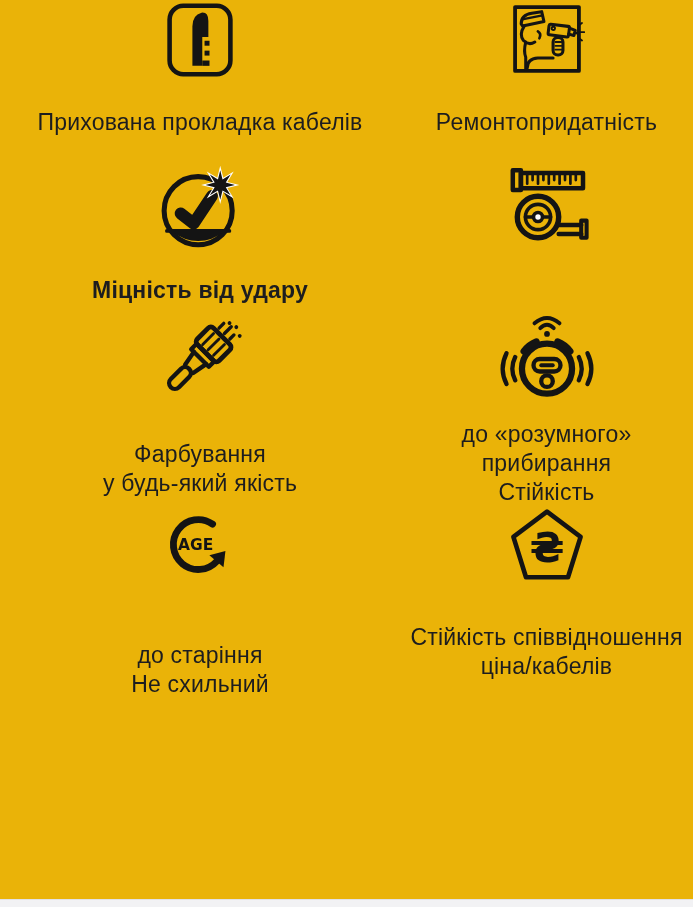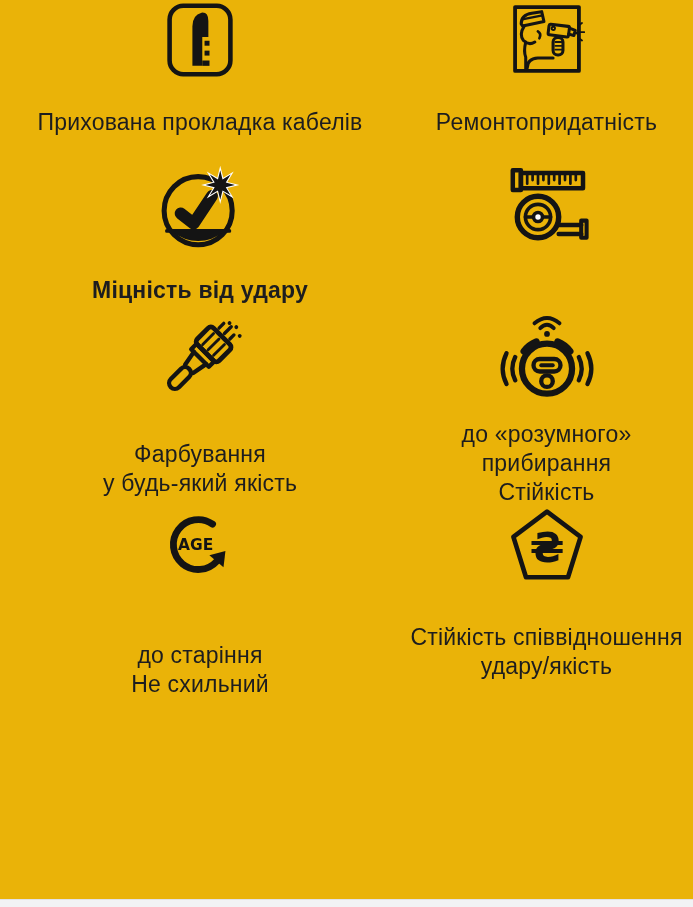--- a/index.html
+++ b/index.html
@@ -182,21 +182,21 @@
 
     <div class="cell r5">
       <span class="icon-box">
         <svg width="88" height="84" viewBox="0 0 100 100">
           <polygon class="stroke" stroke-width="5.5" points="50,8 90,38 75,86 25,86 10,38"></polygon>
           <text class="icon-label" x="50" y="68" text-anchor="middle" font-size="48">₴</text>
         </svg>
       </span>
       <div class="caption">
         <div>Стійкість співвідношення</div>
-        <div>удару/якість</div>
+        <div>ціна/кабелів</div>
       </div>
     </div>
 
     <div class="cell r5"></div>
 
   </div>
 
   <div class="footer-strip"></div>
 </div>
 

